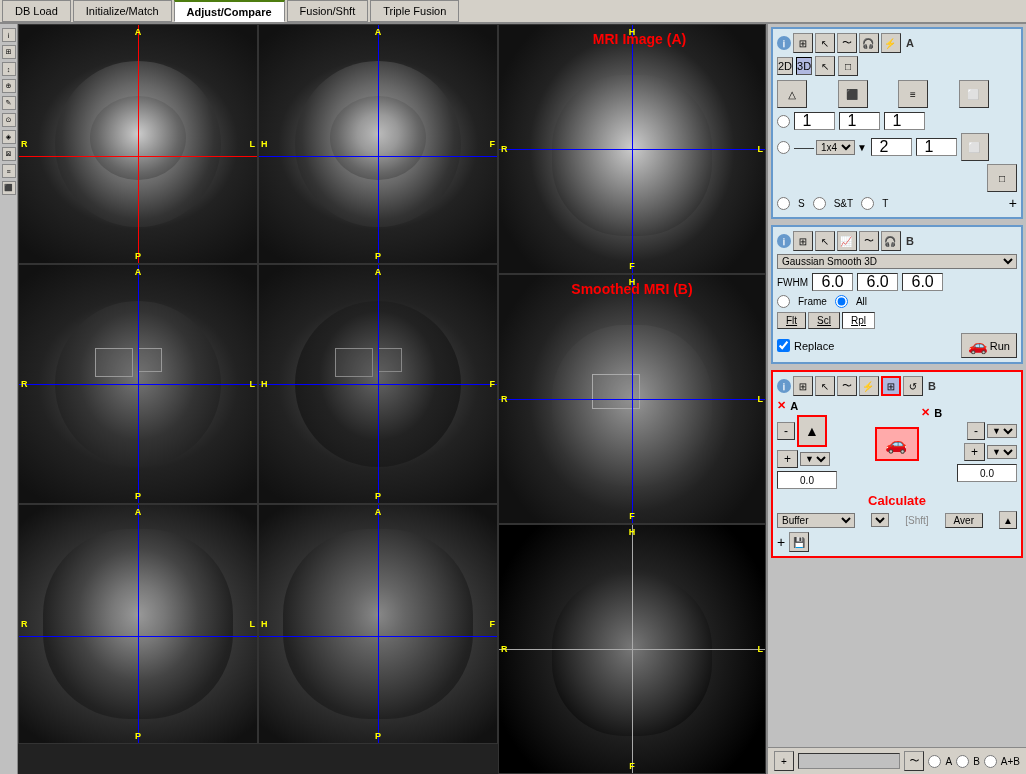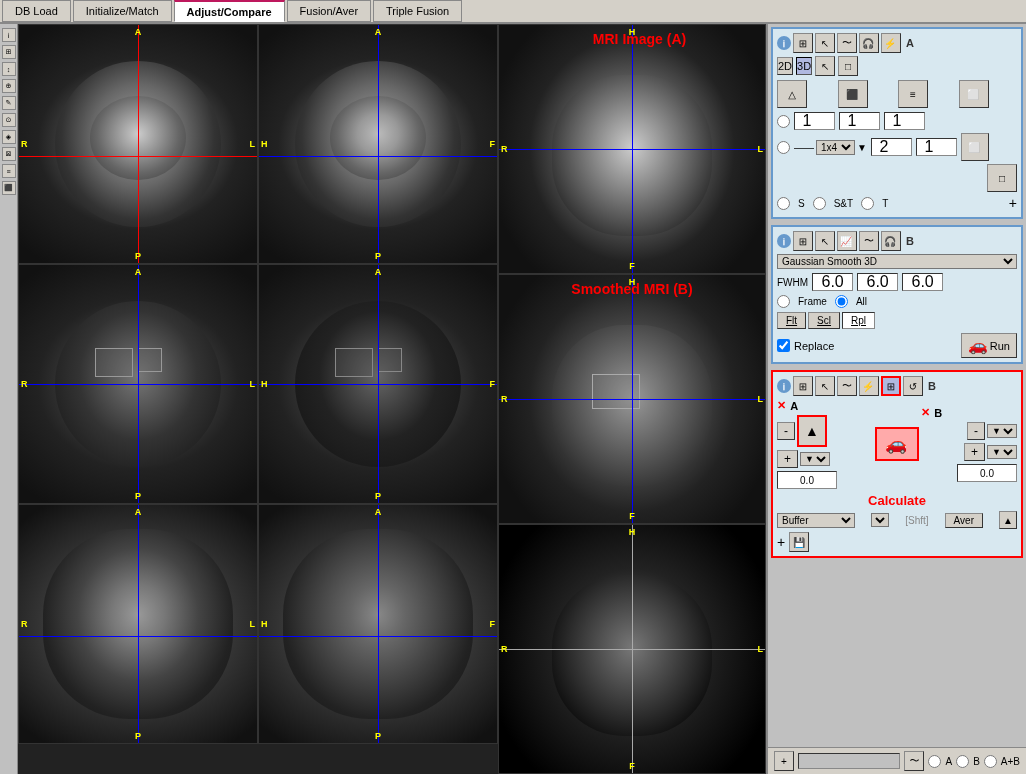--- a/index.html
+++ b/index.html
@@ -21,21 +21,21 @@
       cursor: pointer;
       font-size: 11px;
       margin-right: 2px;
       height: 22px;
       display: flex;
       align-items: center;
     }
     .tab.active {
       background: white;
       border-bottom: 1px solid white;
-      border-top: 2px solid #be185d;
+      border-top: 2px solid #4d7c0f;
       font-weight: bold;
     }
 
     
     .main-layout {
       display: flex;
       width: 1026px;
       height: 750px;
     }
 
@@ -197,21 +197,21 @@
       font-size: 10px;
     }
   </style>
 </head>
 <body>
 
 <div class="tab-bar">
   <div class="tab">DB Load</div>
   <div class="tab">Initialize/Match</div>
   <div class="tab active">Adjust/Compare</div>
-  <div class="tab">Fusion/Aver</div>
+  <div class="tab">Fusion/Shft</div>
   <div class="tab">Triple Fusion</div>
 </div>
 
 <div class="main-layout">
 
   <div class="left-sidebar">
     <div class="sidebar-icon">ℹ</div>
     <div class="sidebar-icon">⊞</div>
     <div class="sidebar-icon">↕</div>
     <div class="sidebar-icon">⊕</div>

